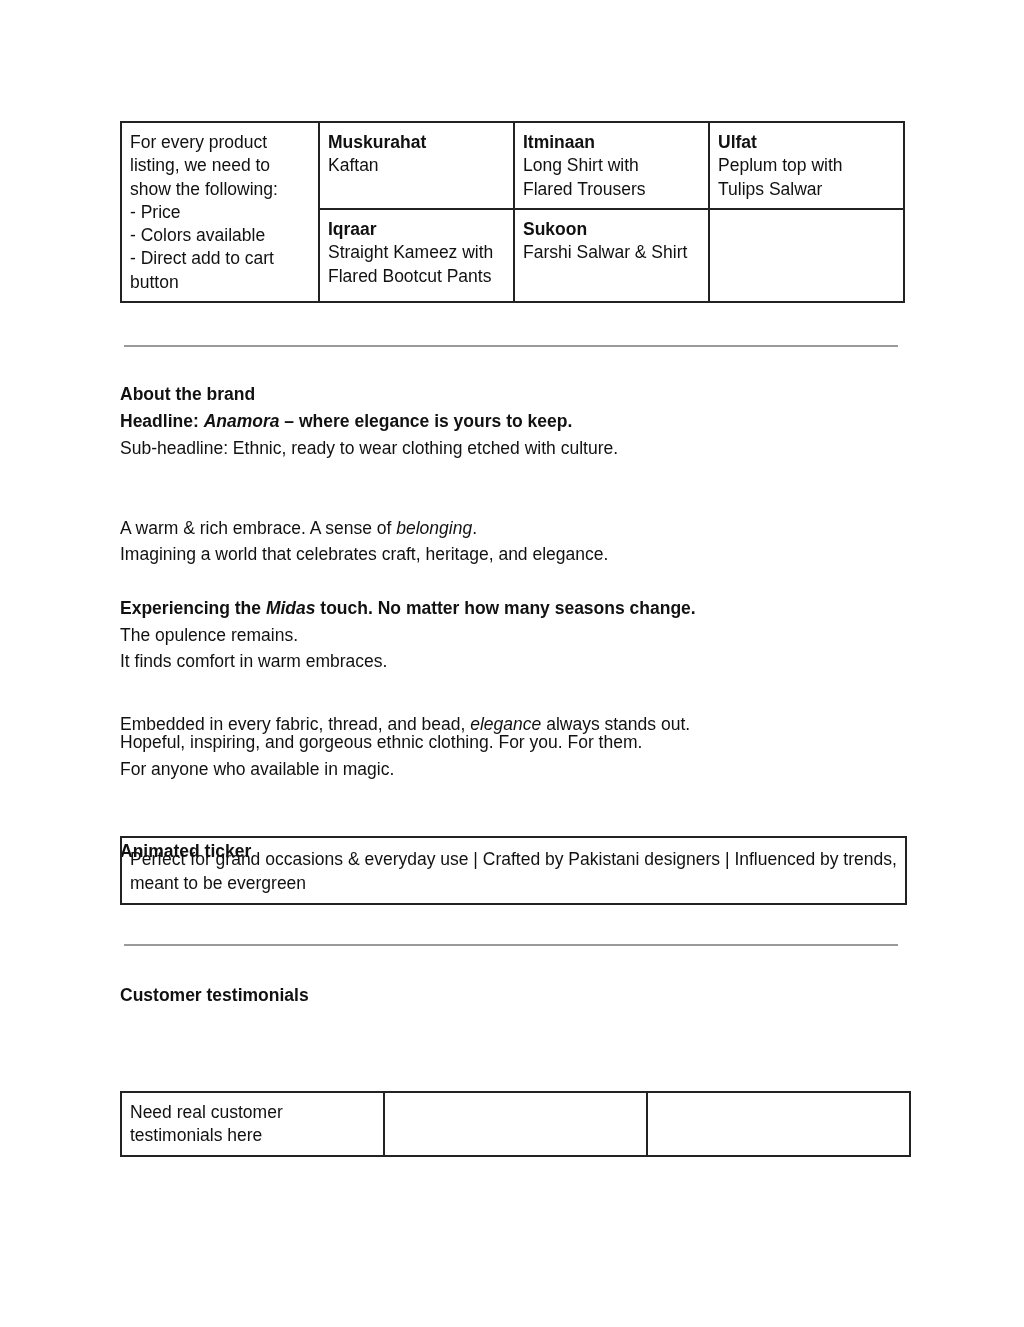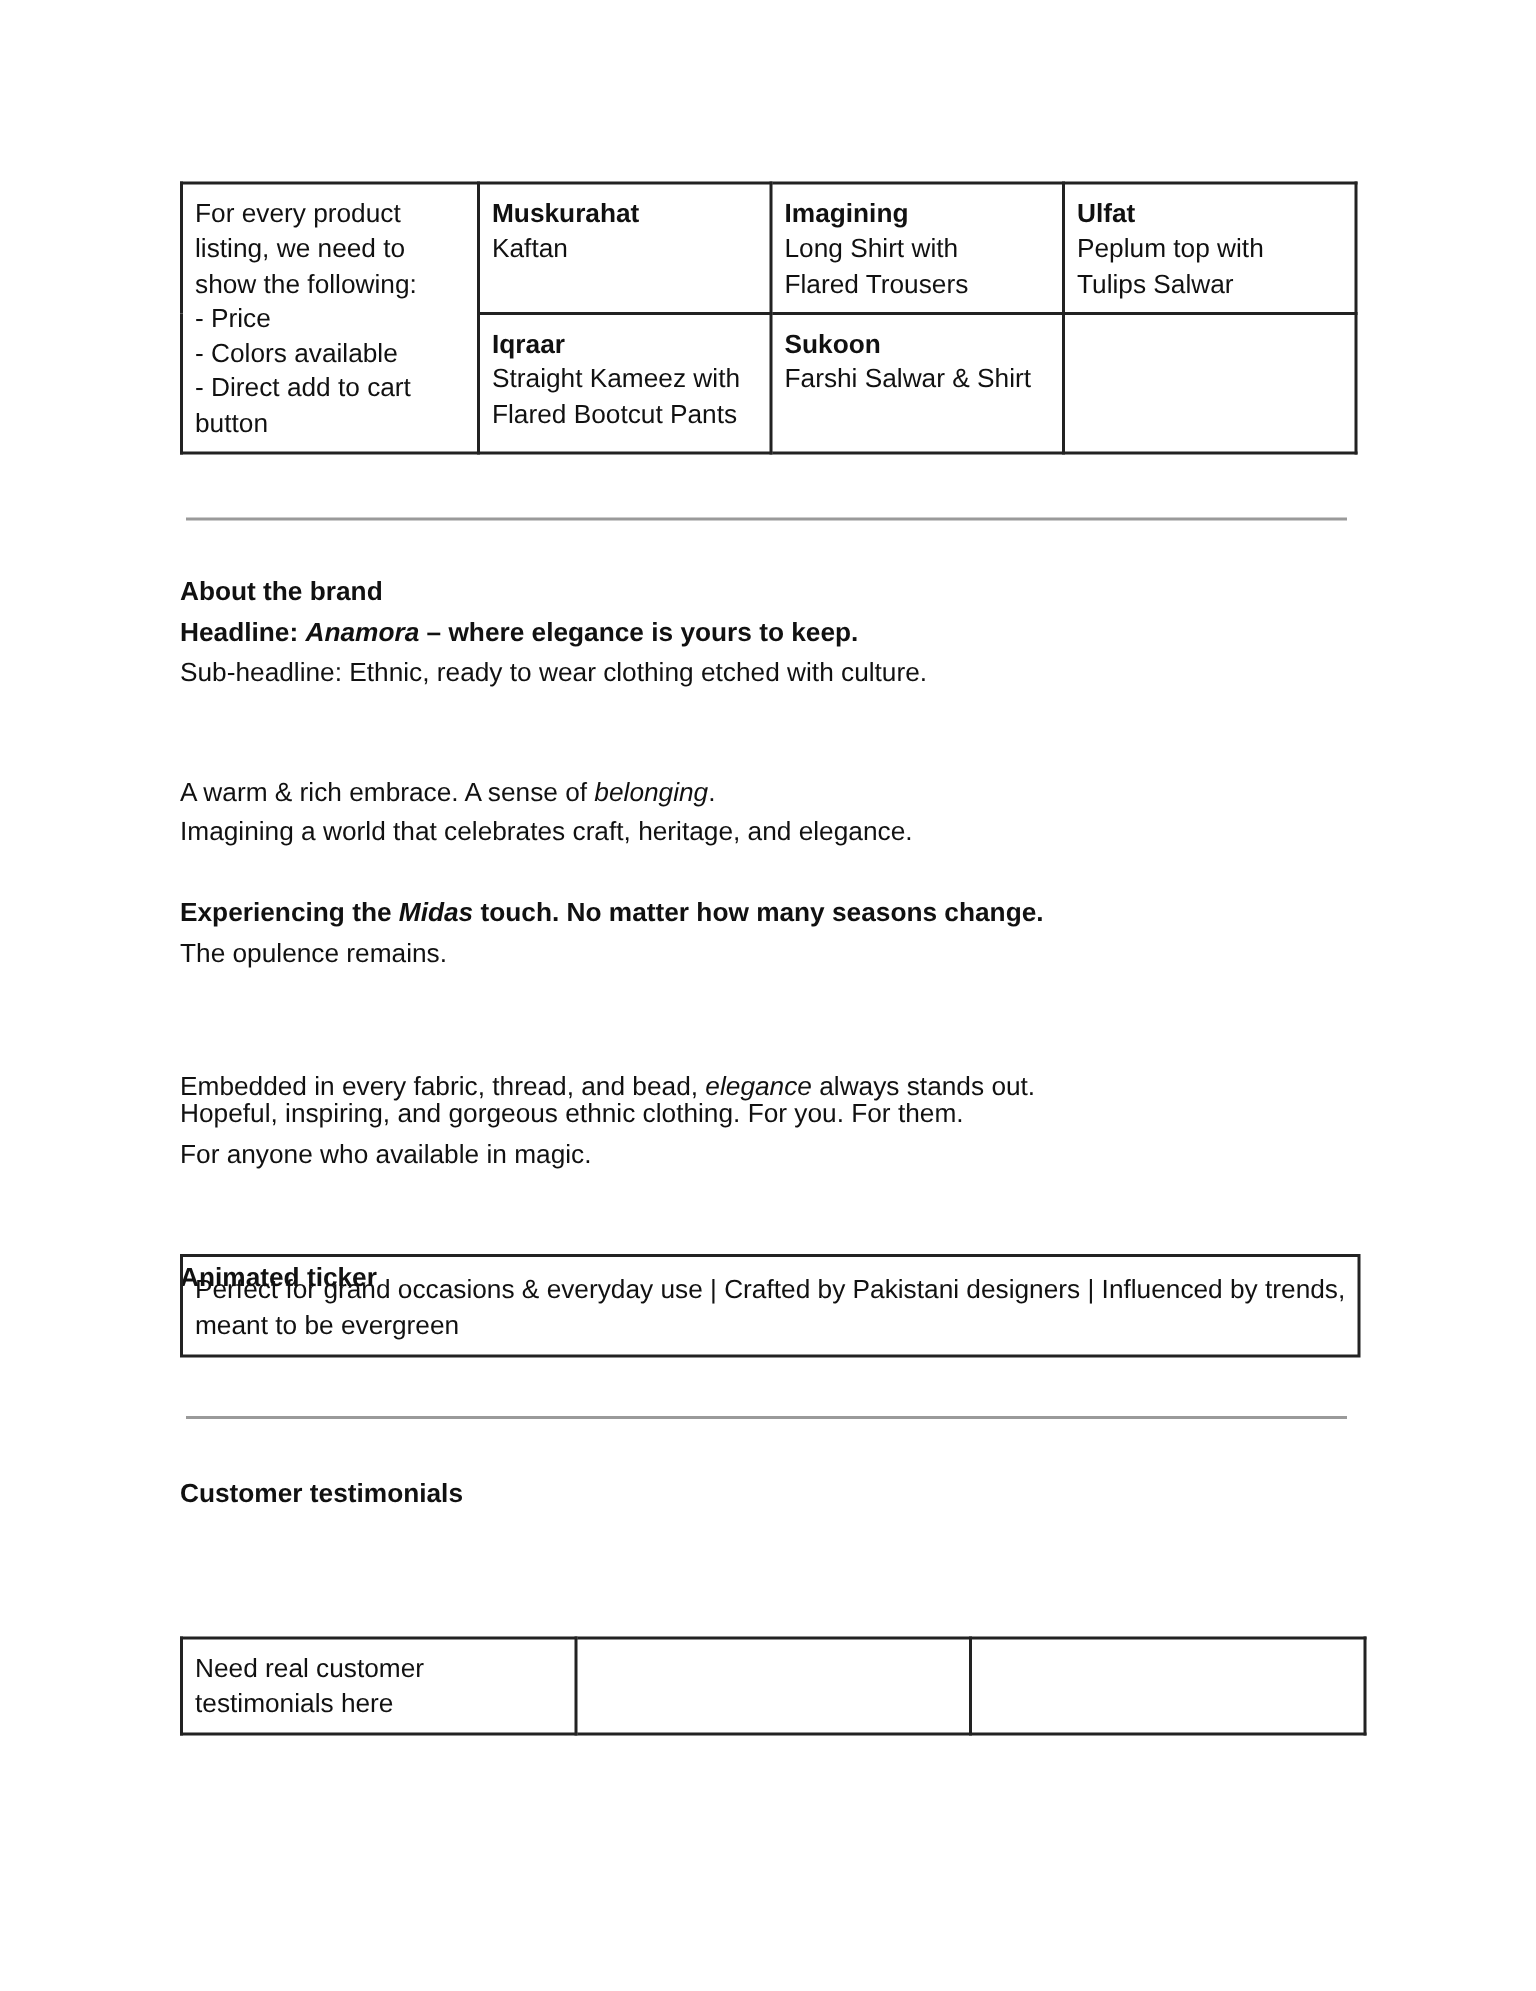--- a/index.html
+++ b/index.html
@@ -36,21 +36,21 @@
         <div>- Price</div>
         <div>- Colors available</div>
         <div>- Direct add to cart</div>
         <div>button</div>
       </td>
       <td>
         <div class="b">Muskurahat</div>
         <div>Kaftan</div>
       </td>
       <td>
-        <div class="b">Imagining</div>
+        <div class="b">Itminaan</div>
         <div>Long Shirt with</div>
         <div>Flared Trousers</div>
       </td>
       <td>
         <div class="b">Ulfat</div>
         <div>Peplum top with</div>
         <div>Tulips Salwar</div>
       </td>
     </tr>
     <tr class="r2">
@@ -72,20 +72,21 @@
 
   <div class="line b" style="top:381px;">About the brand</div>
   <div class="line b" style="top:408px;"><span>Headline: </span><span class="i">Anamora</span><span> – where elegance is yours to keep.</span></div>
   <div class="line" style="top:435px;">Sub-headline: Ethnic, ready to wear clothing etched with culture.</div>
 
   <div class="line" style="top:515px;"><span>A warm &amp; rich embrace. A sense of </span><span class="i">belonging</span><span>.</span></div>
   <div class="line" style="top:541px;">Imagining a world that celebrates craft, heritage, and elegance.</div>
 
   <div class="line" style="top:595px;font-weight:bold;"><span>Experiencing the </span><span class="i">Midas</span><span> touch. No matter how many seasons change.</span></div>
   <div class="line" style="top:622px;">The opulence remains.</div>
+  <div class="line" style="top:648px;">It finds comfort in warm embraces.</div>
   <div class="line" style="top:711px;"><span>Embedded in every fabric, thread, and bead, </span><span class="i">elegance</span><span> always stands out.</span></div>
 
   <div class="line" style="top:729px;">Hopeful, inspiring, and gorgeous ethnic clothing. For you. For them.</div>
   <div class="line" style="top:756px;">For anyone who available in magic.</div>
 
   <div class="line b" style="top:810px;margin-top:28px;">Animated ticker</div>
   <div id="ticker">
     <span>Perfect for grand occasions &amp; everyday use | Crafted by Pakistani designers | Influenced by trends, meant to be evergreen</span>
   </div>
 

